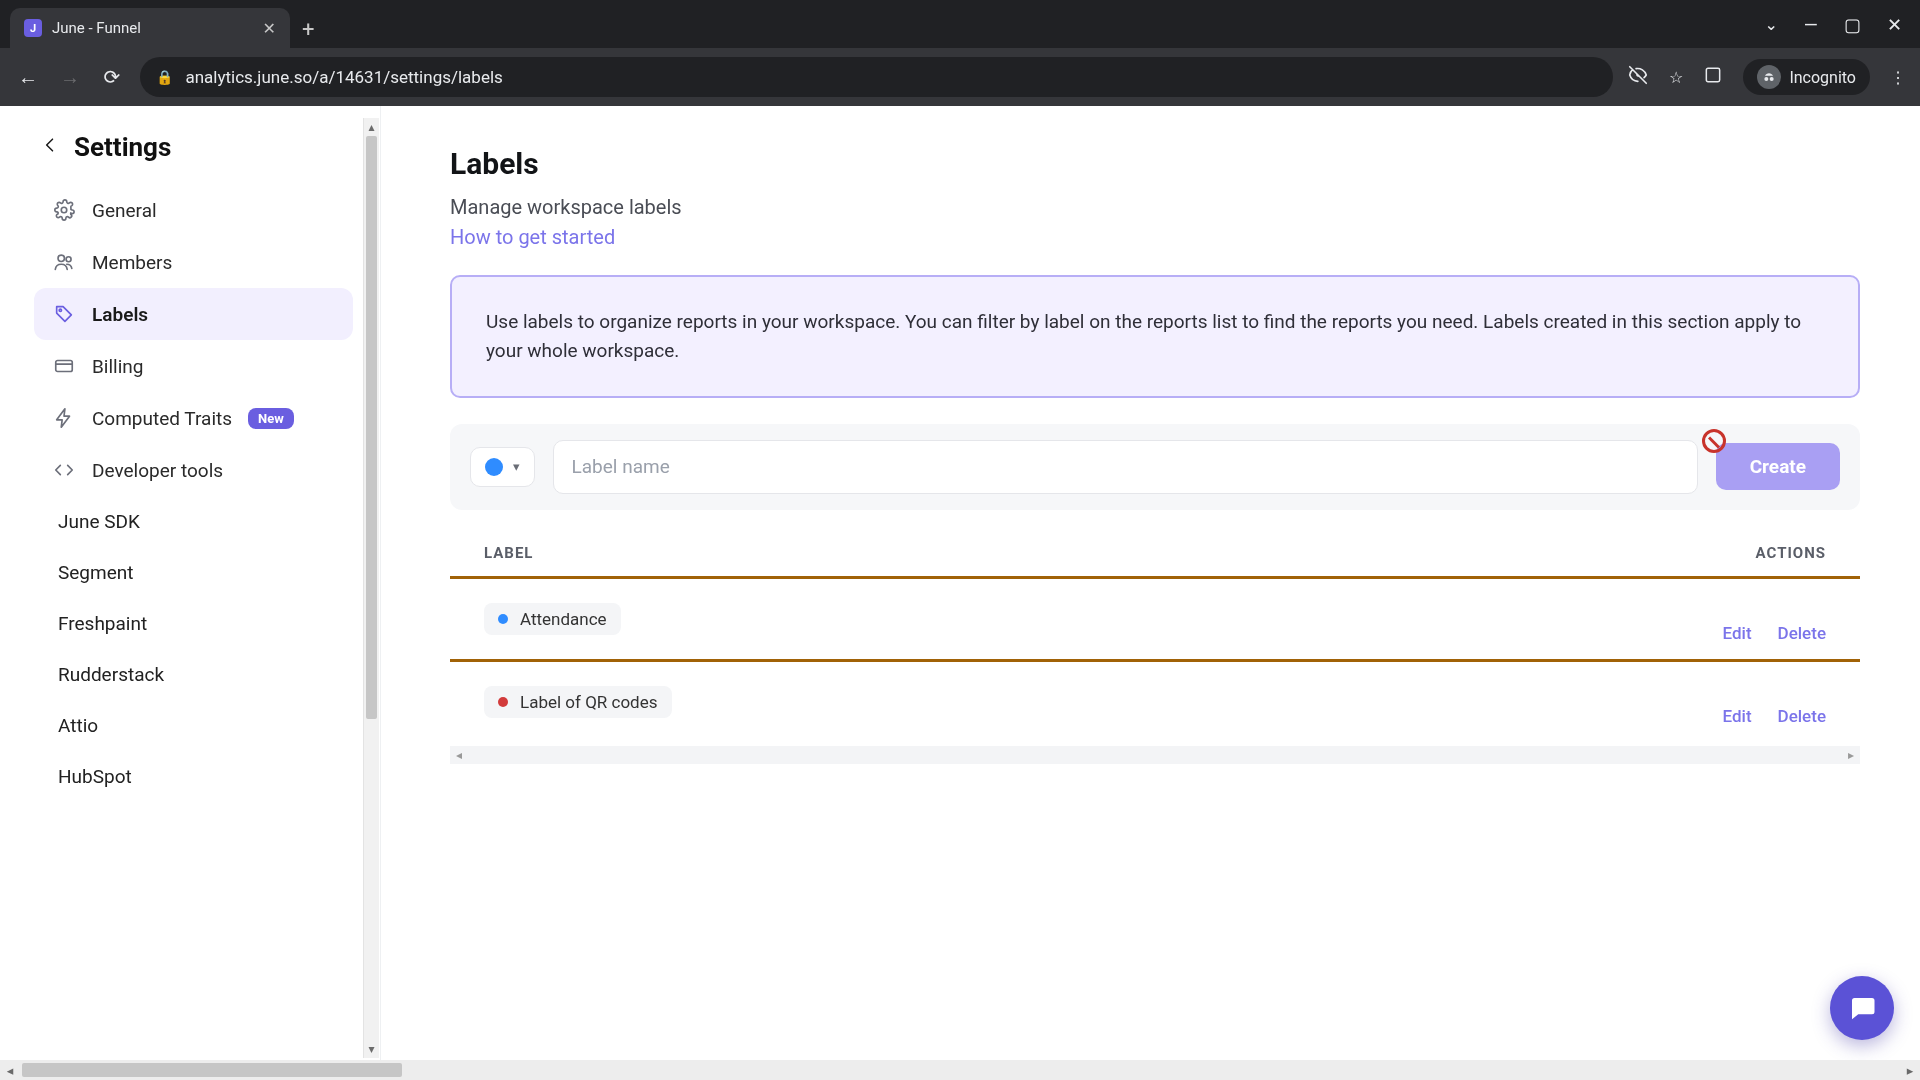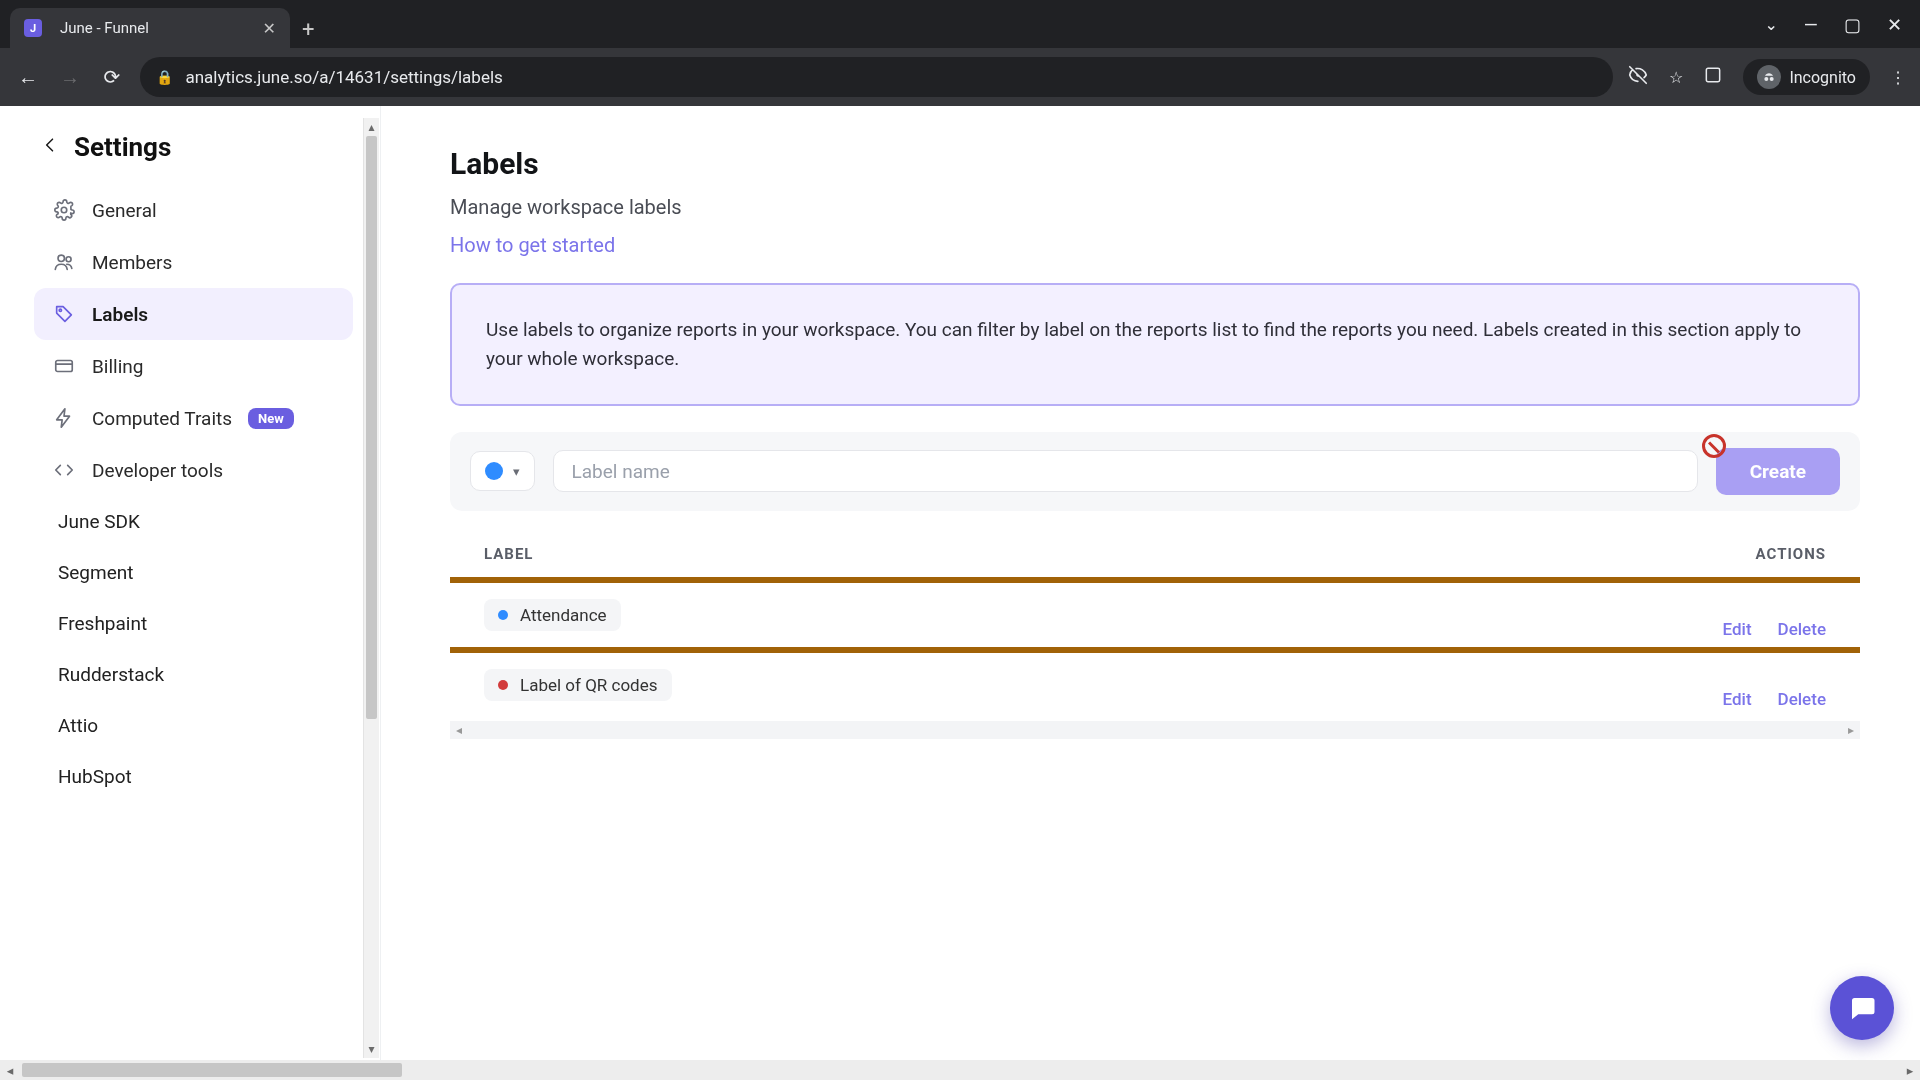--- a/index.html
+++ b/index.html
@@ -3,21 +3,21 @@
 <meta charset="utf-8">
 <style>
   * { margin: 0; padding: 0; box-sizing: border-box; font-family: -apple-system, BlinkMacSystemFont, "Segoe UI", Roboto, sans-serif; }
   html, body { width: 1920px; height: 1080px; overflow: hidden; background: #fff; }
 
   
   .browser-chrome { background: #202124; height: 106px; display: flex; flex-direction: column; }
   .tab-strip { height: 48px; display: flex; align-items: flex-end; padding-left: 10px; }
   .tab { display: flex; align-items: center; gap: 10px; background: #35363a; color: #e8eaed; height: 40px; padding: 0 14px; border-radius: 10px 10px 0 0; min-width: 280px; max-width: 320px; font-size: 15px; }
   .tab .favicon { width: 18px; height: 18px; background: #6a5ee0; border-radius: 4px; display: inline-flex; align-items: center; justify-content: center; color: #fff; font-size: 11px; font-weight: 700; }
-  .tab .tab-title { flex: 1; white-space: nowrap; overflow: hidden; text-overflow: ellipsis; margin-left: 8px; }
+  .tab .tab-title { flex: 1; white-space: nowrap; overflow: hidden; text-overflow: ellipsis; }
   .tab .tab-close { color: #c7c7c7; font-size: 16px; cursor: pointer; }
   .new-tab { color: #c7c7c7; font-size: 22px; padding: 0 12px 6px; cursor: pointer; }
   .window-controls { margin-left: auto; display: flex; align-items: center; gap: 26px; padding-right: 18px; color: #e8eaed; height: 48px; }
   .window-controls span { font-size: 16px; cursor: pointer; }
   .window-controls .winbtn { font-size: 18px; }
 
   .toolbar { height: 58px; background: #35363a; display: flex; align-items: center; padding: 0 14px; gap: 14px; }
   .nav-btn { width: 28px; height: 28px; display: flex; align-items: center; justify-content: center; color: #e8eaed; cursor: pointer; font-size: 20px; }
   .nav-btn.disabled { color: #6b6c6f; }
   .omnibox { flex: 1; height: 40px; background: #202124; border-radius: 20px; display: flex; align-items: center; padding: 0 16px; gap: 12px; color: #e8eaed; font-size: 17px; }
@@ -48,38 +48,38 @@
   .nav-item .badge { background:#6a5ee0; color:#fff; font-size:13px; padding:3px 10px; border-radius:8px; font-weight:700; }
   .nav-item .chev { margin-left:auto; color:#1a1a1a; }
   .sub-list { list-style:none; padding-left: 40px; }
   .sub-item { padding: 14px 18px; font-size: 19px; color:#222; cursor:pointer; border-radius:10px; }
 
   .divider-line { position:absolute; top:0; bottom:0; left:380px; width:1px; background:#eef0f2; }
 
   
   .content { flex:1; padding: 40px 60px 40px 70px; overflow:auto; }
   .page-title { font-size: 30px; font-weight:700; color:#121417; margin-bottom: 14px; }
-  .page-subtitle { font-size: 20px; color:#4a4d55; margin-bottom: 14px; }
+  .page-subtitle { font-size: 20px; color:#4a4d55; margin-bottom: 6px; }
   .how-to { display:inline-block; color:#7b74ea; font-size: 20px; margin-bottom: 26px; cursor:pointer; }
 
   .info-banner { border:2px solid #b7aef6; background:#f3f0ff; border-radius:10px; padding: 30px 34px; color:#2f2f38; font-size:19px; line-height:1.55; margin-bottom: 26px; }
 
   .create-row { background:#f6f7f9; border-radius:12px; padding: 16px 20px; display:flex; align-items:center; gap: 18px; margin-bottom: 34px; position:relative; }
   .color-picker { background:#fff; border:1px solid #e5e6ea; border-radius:10px; padding: 10px 14px; display:flex; align-items:center; gap:10px; cursor:pointer; }
   .swatch { width:18px; height:18px; border-radius:50%; background:#2f8cff; }
   .picker-chevron { font-size:13px; color:#6a6d76; }
-  .label-input { flex:1; height:42px; border:1px solid #e5e6ea; border-radius:10px; background:#fff; padding: 0 18px; font-size:19px; color:#15803d; }
+  .label-input { flex:1; height:54px; border:1px solid #e5e6ea; border-radius:10px; background:#fff; padding: 0 18px; font-size:19px; color:#15803d; }
   .label-input::placeholder { color:#9aa0ab; }
   .create-btn { position:relative; background:#a99ff3; color:#fff; font-size:19px; font-weight:700; padding: 12px 34px; border:none; border-radius:10px; cursor:not-allowed; }
   .blocked-cursor { position:absolute; left:-14px; top:-14px; width:24px; height:24px; border:3px solid #c8332b; border-radius:50%; }
   .blocked-cursor::after { content:''; position:absolute; left:2px; right:2px; top:50%; height:3px; background:#c8332b; transform:rotate(45deg); transform-origin:center; }
 
   .labels-table-wrap { background:#fff; }
   .thead { display:flex; justify-content:space-between; padding: 0 34px 14px; color:#5a5e68; font-size:15px; letter-spacing:1px; font-weight:700; }
-  .trow { display:flex; align-items:center; justify-content:space-between; padding: 8px 34px; border-top:6px solid #a16207; }
+  .trow { display:flex; align-items:center; justify-content:space-between; padding: 16px 34px; border-top:3px solid #a16207; }
   .label-chip { display:inline-flex; align-items:center; gap:12px; background:#f4f5f7; border-radius:8px; padding:6px 14px; font-size:17px; color:#333; }
   .dot { width:10px; height:10px; border-radius:50%; }
   .row-actions { display:flex; gap: 26px; }
   .row-actions a { color:#7b74ea; font-size:17px; cursor:pointer; font-weight:500;margin-top:28px; }
 
   .hscroll { margin-top: 4px; height:18px; background:#f3f4f6; display:flex; align-items:center; justify-content:space-between; padding:0 6px; color:#999; font-size:12px; }
 
   
   .bottom-scrollbar { position:absolute; left:0; right:0; bottom:0; height:20px; background:#ededed; display:flex; align-items:center; }
   .bottom-scrollbar .harrow { width:20px; text-align:center; color:#6a6a6a; font-size:13px; }

